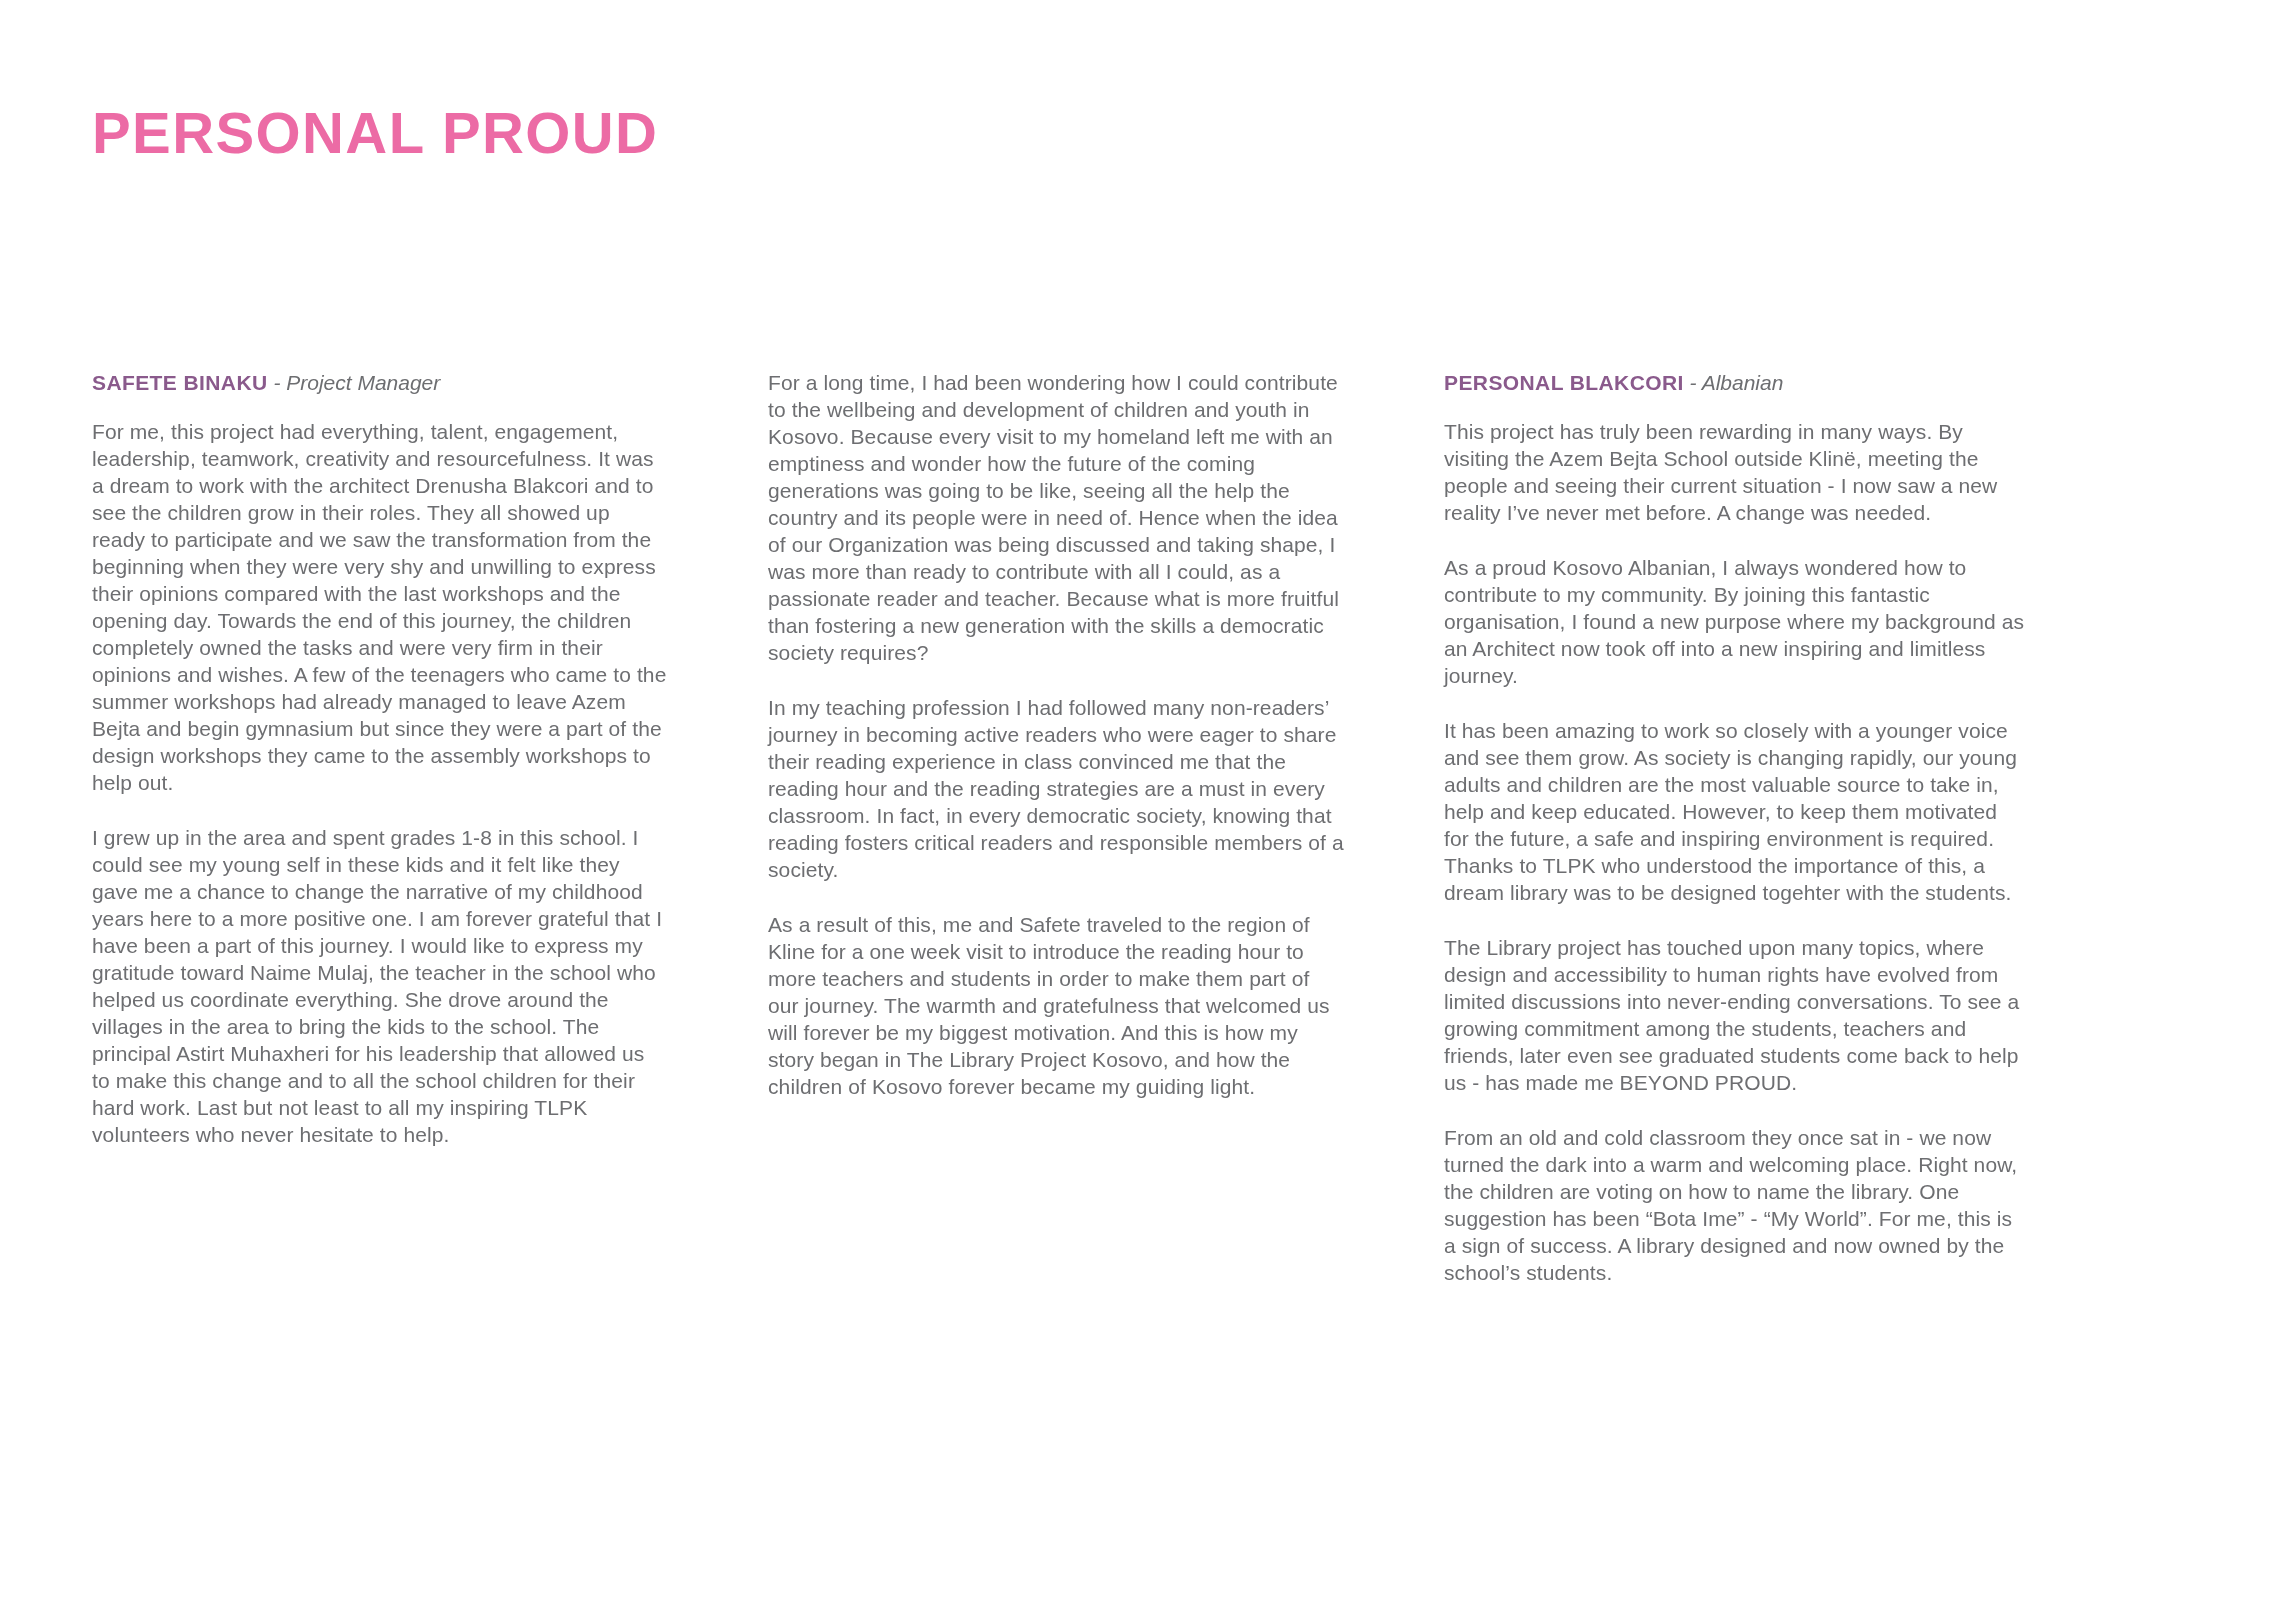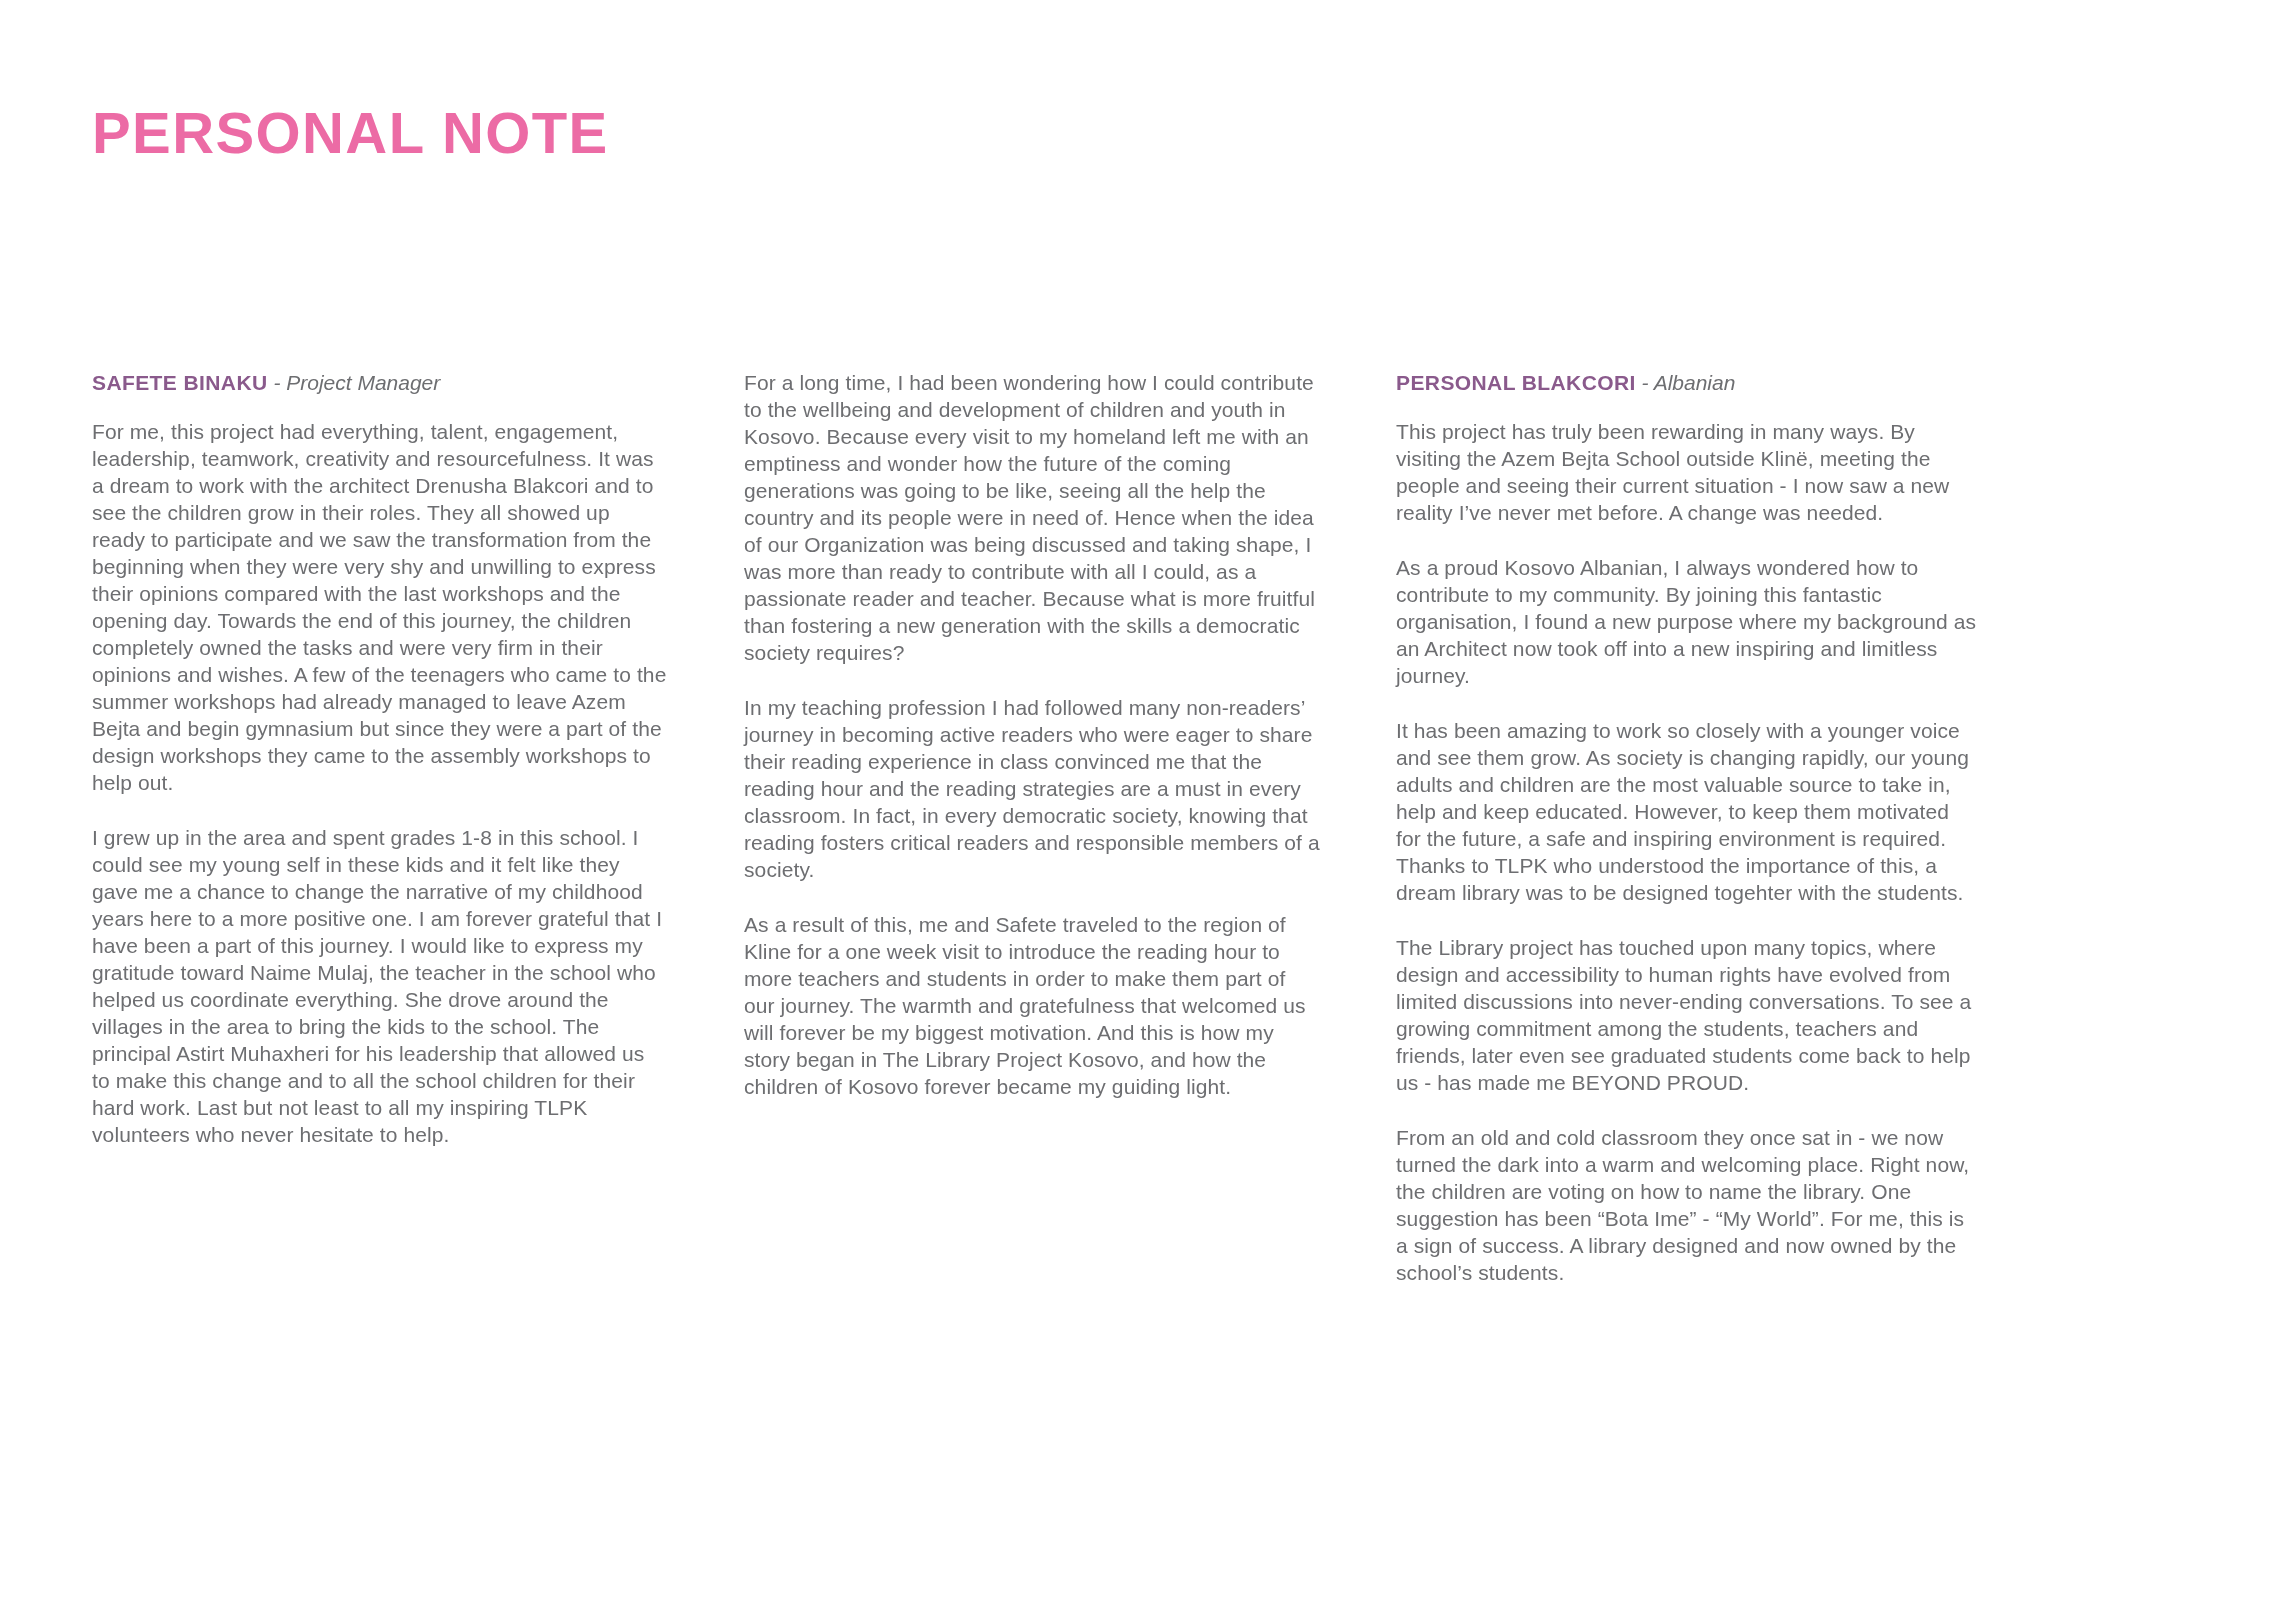--- a/index.html
+++ b/index.html
@@ -24,21 +24,21 @@
     margin: 0;
     font-size: 58px;
     font-weight: 800;
     letter-spacing: 1.4px;
     color: #ec6ba5;
     font-family: "Liberation Sans", sans-serif;
   }
   .columns {
     display: grid;
     grid-template-columns: 576px 576px 583px;
-    column-gap: 76px;
+    column-gap: 100px;
     margin-top: 203px;
   }
   .col {
     min-width: 0;
   }
   .header {
     margin: 0 0 22px 0;
     font-size: 21px;
     line-height: 27px;
     color: #6d6e71;
@@ -58,21 +58,21 @@
     line-height: 27px;
     letter-spacing: 0.1px;
     color: #6d6e71;
   }
 </style>
 </head>
 <body>
 
 <div class="page">
 
-  <h1 class="title">PERSONAL NOTE</h1>
+  <h1 class="title">PERSONAL PROUD</h1>
 
   <div class="columns">
 
     <section class="col">
       <p class="header"><span class="name">SAFETE BINAKU</span><span class="role"> - Project Manager</span></p>
       <p class="body">For me, this project had everything, talent, engagement, leadership, teamwork, creativity and resourcefulness. It was a dream to work with the architect Drenusha Blakcori and to see the children grow in their roles. They all showed up ready to participate and we saw the transformation from the beginning when they were very shy and unwilling to express their opinions compared with the last workshops and the opening day. Towards the end of this journey, the children completely owned the tasks and were very firm in their opinions and wishes. A few of the teenagers who came to the summer workshops had already managed to leave Azem Bejta and begin gymnasium but since they were a part of the design workshops they came to the assembly workshops to help out.</p>
       <p class="body">I grew up in the area and spent grades 1-8 in this school. I could see my young self in these kids and it felt like they gave me a chance to change the narrative of my childhood years here to a more positive one. I am forever grateful that I have been a part of this journey.  I would like to express my gratitude toward Naime Mulaj, the teacher in the school who helped us coordinate everything. She drove around the villages in the area to bring the kids to the school. The principal Astirt Muhaxheri for his leadership that allowed us to make this change and to all the school children for their hard work. Last but not least to all my inspiring TLPK volunteers who never hesitate to help.</p>
     </section>
 
     <section class="col">

